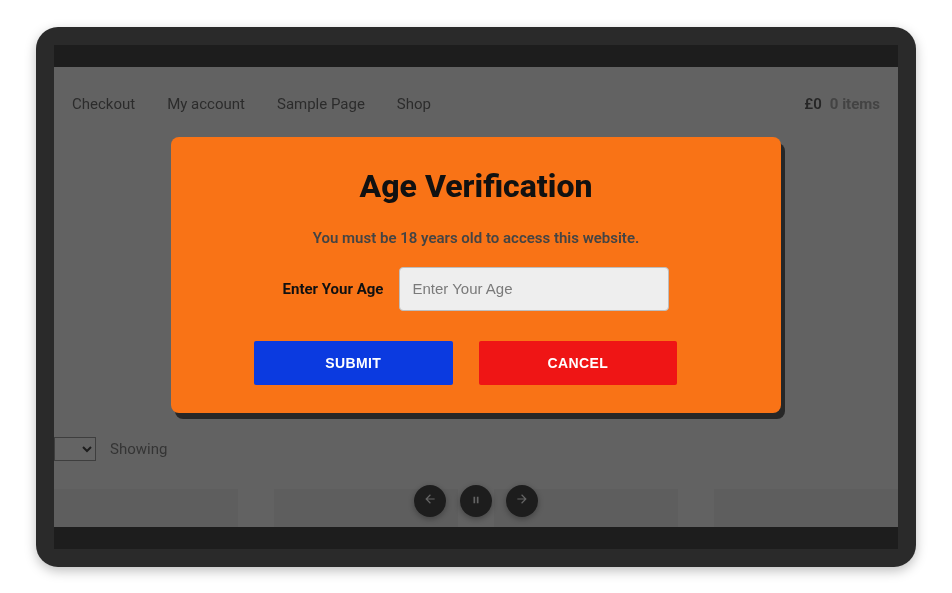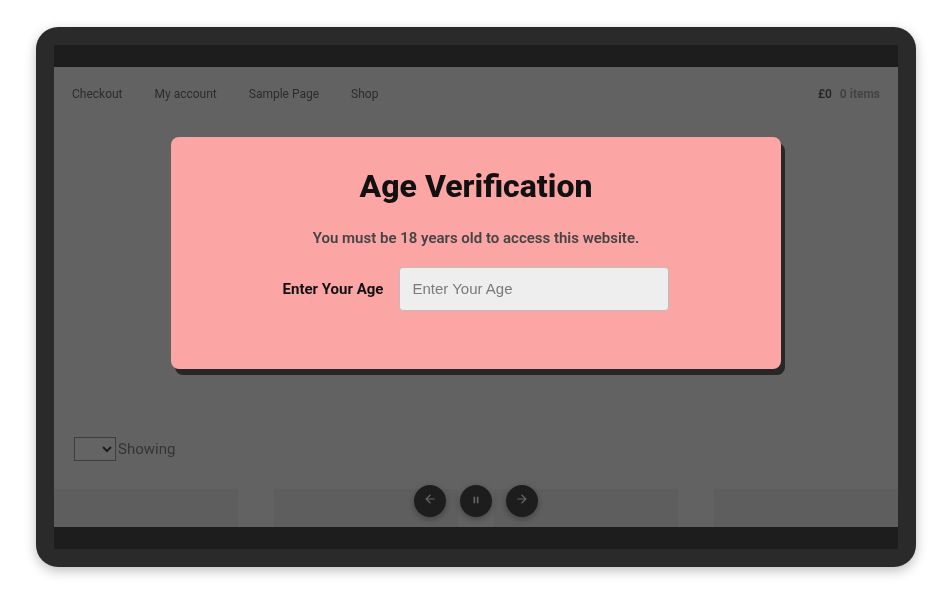--- a/index.html
+++ b/index.html
@@ -48,42 +48,41 @@
   }
 
   .page-content {
     position: absolute;
     top: 22px; bottom: 22px; left: 0; right: 0;
     background: #f7f7f7;
   }
 
   .nav {
     position: absolute;
-    top: 20px; left: 18px; right: 18px;
-    display: flex;
-    align-items: center;
-    font-size: 12px;
+    top: 28px; left: 18px; right: 18px;
+    display: flex;
+    align-items: center;
+    font-size: 15px;
     color: #333;
   }
   .nav-left { display: flex; gap: 32px; }
   .nav-left a { color: #333; text-decoration: none; cursor: pointer; }
   .nav-right { margin-left: auto; display: flex; gap: 8px; align-items: center; }
   .cart-total { font-weight: 600; color: #222; }
   .cart-items { color: #8a8a8a; font-weight: bold; }
 
   .sorting-row {
     position: absolute;
     left: 0px;
     top: 370px;
     display: flex;
     align-items: center;
-    gap: 2px;
+    gap: 14px;
     font-size: 15px;
     color: #555;
-    margin-left: 20px;
   }
   .sorting-row select {
     width: 42px;
     height: 24px;
     border: 1px solid #777;
     background: #fff;
     font-size: 12px;
   }
 
   .product-tiles {
@@ -130,21 +129,21 @@
     background: rgba(40,40,40,0.72);
   }
 
   
   .modal {
     position: absolute;
     top: 92px;
     left: 50%;
     transform: translateX(-50%);
     width: 610px;
-    background: #fca5a5;
+    background: #f97316;
     border-radius: 8px;
     box-shadow: 4px 6px 0px rgba(0,0,0,0.6);
     padding: 30px 48px 28px 48px;
     text-align: center;
   }
   .modal h1 {
     font-size: 32px;
     font-weight: 800;
     color: #111;
     margin-bottom: 24px;
@@ -267,16 +266,20 @@
 
     <div class="modal">
       <h1>Age Verification</h1>
       <div class="line">You must be 18 years old to access this website.</div>
 
       <div class="age-row">
         <label>Enter Your Age</label>
         <input type="text" placeholder="Enter Your Age" style="">
       </div>
 
+      <div class="btn-row">
+        <button class="btn submit">SUBMIT</button>
+        <button class="btn cancel">CANCEL</button>
+      </div>
     </div>
 
   </div>
 </div>
 
 </body></html>

